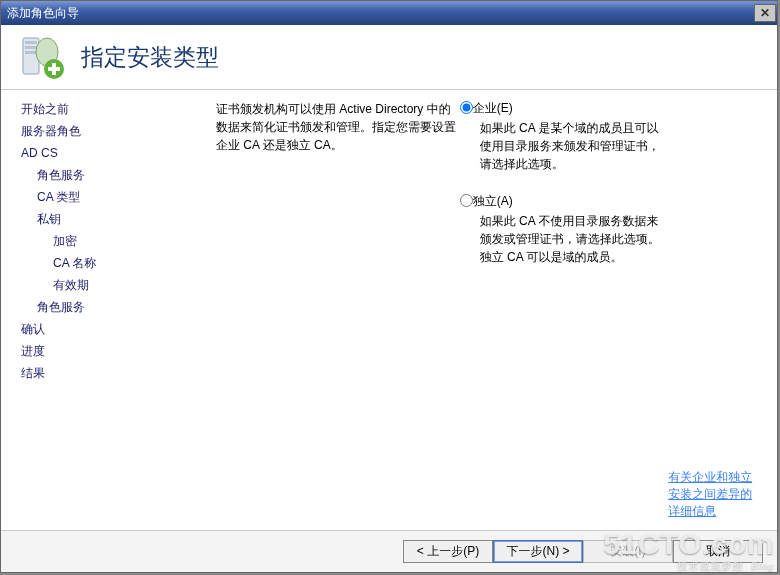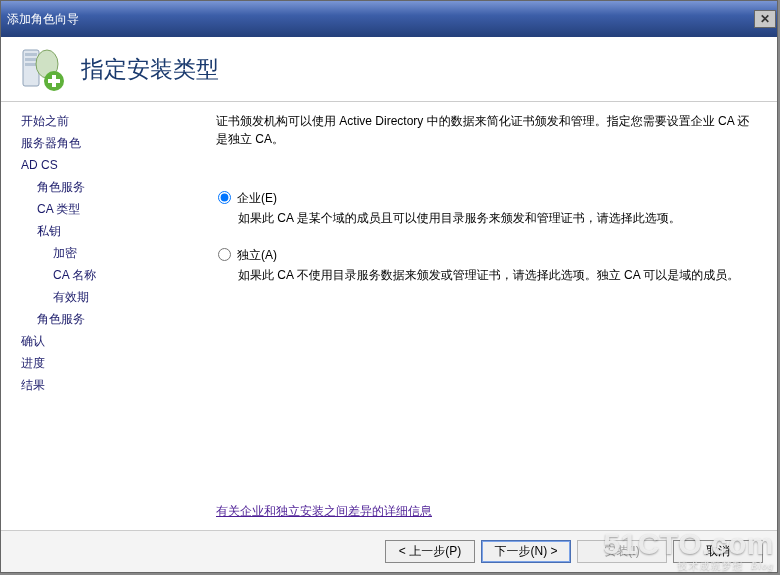--- a/index.html
+++ b/index.html
@@ -16,21 +16,21 @@
   .window {
     width: 778px;
     height: 573px;
     background: #fff;
     border: 1px solid #666;
     margin: 0;
     display: flex;
     flex-direction: column;
   }
   .titlebar {
-    height: 36px;
+    height: 24px;
     background: linear-gradient(#7a96d4, #3c5ea8 40%, #243f7a);
     color: #fff;
     display: flex;
     align-items: center;
     padding-left: 6px;
     font-size: 12px;
   }
   .titlebar .spacer { flex: 1; }
   .close-btn {
     width: 22px;
@@ -85,63 +85,60 @@
   .nav-item.indent2 { padding-left: 52px; }
   .nav-item.selected {
     background: #28427b;
     color: #fff;
   }
   .content {
     flex: 1;
     padding: 10px 22px 4px 20px;
     color: #000;
     display: flex;
-    flex-direction: column;
+    flex-direction: row;
     position: relative;
   }
   .intro {
     line-height: 18px;
     margin-bottom: 22px;
   }
   .radio-row {
     display: flex;
     align-items: flex-start;
     margin-bottom: 2px;
-    gap: 6px;
     padding-left: 2px;
-    margin-top: 20px;
   }
   .radio-row input[type=radio]{
     margin: 1px 0 0 0;
   }
   .radio-label {
     color: #000;
   }
   .radio-desc {
     padding-left: 22px;
     line-height: 18px;
     margin-bottom: 20px;
   }
   .link {
-    color: #4c1d95;
+    color: #3b82f6;
     text-decoration: underline;
     cursor: pointer;
     margin-top: auto;
     margin-bottom: 6px;
     display: inline-block;
   }
   .footer {
     height: 42px;
     border-top: 1px solid #ccc;
     background: #f4f4f4;
     display: flex;
     align-items: center;
     justify-content: flex-end;
     padding-right: 14px;
-    gap: 6px;
   }
   .btn {
     min-width: 90px;
     height: 23px;
     background: #f0f0f0;
     border: 1px solid #888;
     color: #000;
     font-size: 12px;
     padding: 0 8px;
     display: flex;

